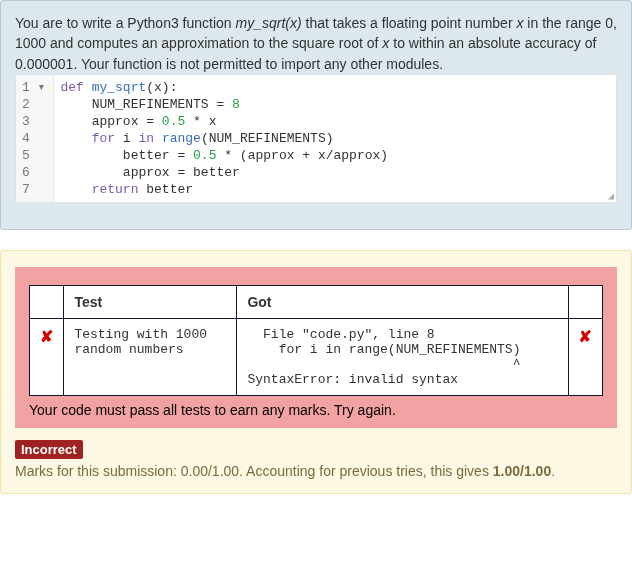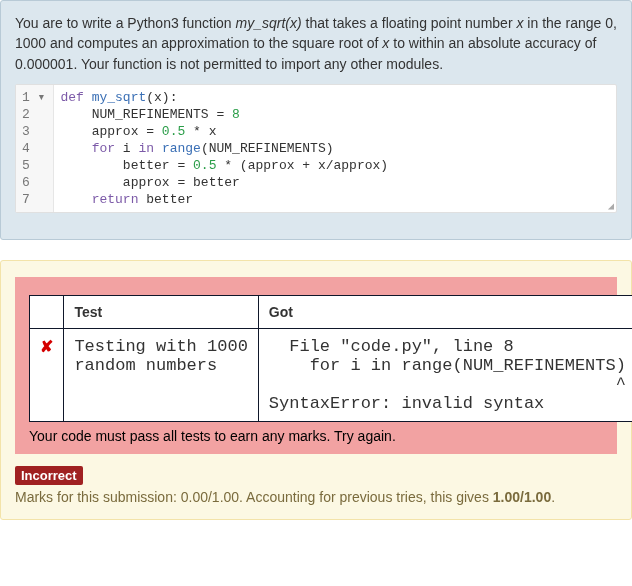--- a/index.html
+++ b/index.html
@@ -13,21 +13,21 @@
   }
   .question-box {
     background: #dce7ee;
     border: 1px solid #b8cad6;
     border-radius: 3px;
     padding: 12px 14px 14px 14px;
     margin: 0 0 20px 0;
   }
   .prompt-text {
     line-height: 1.45;
-    margin-bottom: 10px;
+    margin-bottom: 0;
   }
   .prompt-text em, .italic { font-style: italic; }
   .answer-label {
     font-size: 14px;
     margin-bottom: 4px;
   }
   .editor {
     background: #fff;
     border: 1px solid #e0e0e0;
     border-radius: 2px;
@@ -96,21 +96,21 @@
   table.results th, table.results td {
     border: 1px solid #0f172a;
     padding: 8px 10px;
     text-align: left;
     vertical-align: top;
   }
   table.results th {
     font-weight: bold;
     background: #fff;
   }
-  .mono { font-family: Consolas, "Courier New", monospace; font-size: 17px; white-space: pre; }
+  .mono { font-family: Consolas, "Courier New", monospace; font-size: 13px; white-space: pre; }
   .x-icon {
     color: #d40000;
     font-weight: bold;
     font-size: 16px;
     text-align: center;
   }
   .th-narrow { width: 28px; }
   .must-pass {
     color: #000000;
     font-size: 14px;

